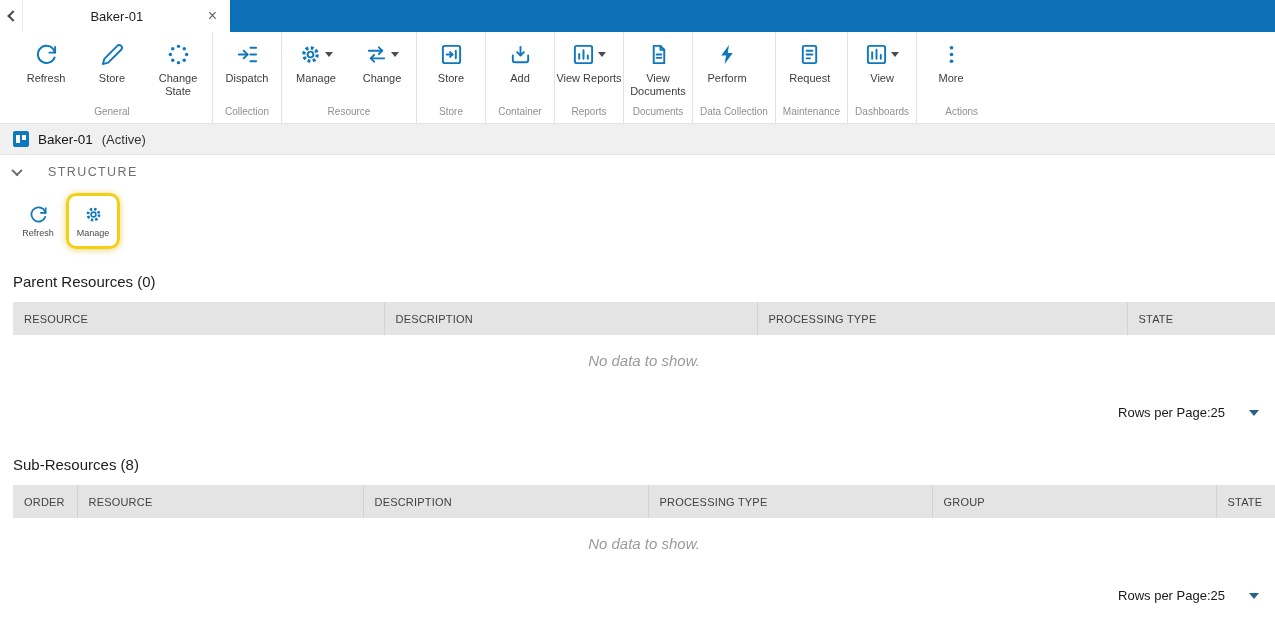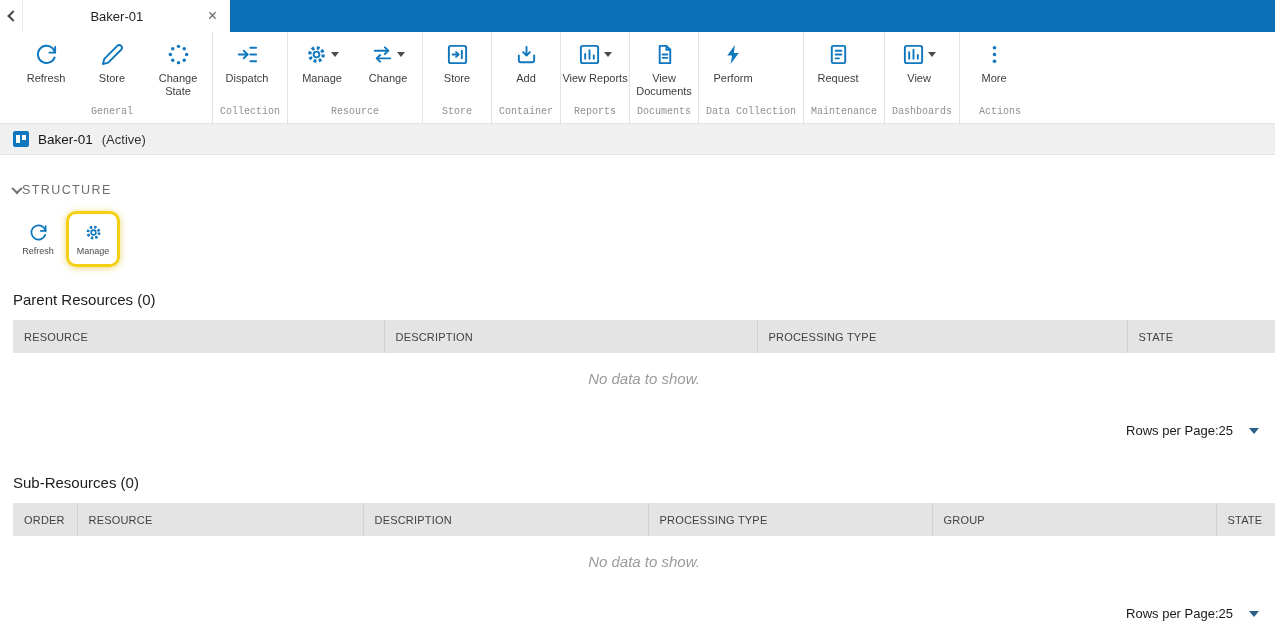--- a/index.html
+++ b/index.html
@@ -19,50 +19,50 @@
   
   .ribbon { display:flex; align-items:stretch; background:#fff; border-bottom:1px solid #e4e4e4; height:92px; padding-left:12px; }
   .rgroup { display:flex; flex-direction:column; border-right:1px solid #e2e2e2; padding:0 1px; }
   .rgroup:last-child { border-right:none;align-items:flex-end; }
   .rbuttons { display:flex; flex:1; }
   .rbtn { width:66px; display:flex; flex-direction:column; align-items:center; padding-top:9px; }
   .ricon-row { display:flex; align-items:center; height:26px; }
   .svg24 { width:23px; height:23px; color:#0f77bd; }
   .caret { width:0; height:0; border-left:4px solid transparent; border-right:4px solid transparent; border-top:5px solid #4c4c4c; margin-left:3px; }
   .rlabel { font-size:11px; color:#3d3d3d; line-height:1.2; text-align:center; margin-top:5px; }
-  .rgroup-label { font-size:10px; color:#909090; text-align:center; white-space:nowrap; padding:0 6px 6px;font-family:Liberation Mono, monospace; }
+  .rgroup-label { font-size:10px; color:#909090; text-align:center; white-space:nowrap; padding:0 6px 6px; }
 
   
   .entity-bar { height:31px; background:#f0f0f0; border-bottom:1px solid #e4e4e4; display:flex; align-items:center; gap:9px; padding:0 13px; }
   .entity-name { font-size:13.5px; color:#141414; }
   .entity-state { font-size:13px; color:#333; }
 
   
   .content { padding-left:13px; }
-  .section-toggle { display:flex; align-items:center; gap:1px; margin-top:28px; }
+  .section-toggle { display:flex; align-items:center; gap:27px; margin-top:10px; }
   .chev-down { width:8px; height:8px; border-right:2px solid #6e6e6e; border-bottom:2px solid #6e6e6e; transform:rotate(45deg) translate(-1px,-1px); }
   .section-title { font-size:12.5px; letter-spacing:1.4px; color:#6e6e6e; }
 
   .mini-toolbar { display:flex; align-items:center; margin-top:14px; }
   .mwrap { padding:3px; }
   .mwrap.highlight { border:3px solid #f4cf12; border-radius:10px; box-shadow:0 1px 7px rgba(216,180,0,.55); padding:2px; margin-left:3px; }
   .mbtn { width:44px; height:46px; display:flex; flex-direction:column; align-items:center; justify-content:center; gap:4px; background:#fff; }
   .svg20 { width:19px; height:19px; color:#0f77bd; }
   .mlabel { font-size:9px; color:#4a4a4a; }
 
   .table-title { font-size:15px; font-weight:400; color:#202020; }
   .tt1 { margin-top:24px; }
   .tt2 { margin-top:36px; }
 
   table { width:1262px; border-collapse:collapse; table-layout:fixed; margin-top:12px; }
   th { background:#e4e4e4; height:33px; font-size:11px; font-weight:400; color:#424242; text-align:left; padding:0 11px; border-right:1px solid #d2d2d2; overflow:hidden; white-space:nowrap; letter-spacing:.2px; }
   th:last-child { border-right:none; }
 
   .empty { width:1262px; text-align:center; font-style:italic; color:#9b9b9b; font-size:15px; margin-top:17px; }
-  .pager { width:1262px; display:flex; justify-content:flex-end; align-items:center; gap:16px; padding-right:16px; font-size:13px; color:#191919; margin-top:36px; }
+  .pager { width:1262px; display:flex; justify-content:flex-end; align-items:center; gap:24px; padding-right:16px; font-size:13px; color:#191919; margin-top:36px; }
   .pager-caret { width:0; height:0; border-left:5px solid transparent; border-right:5px solid transparent; border-top:6px solid #2b6187; }
 </style>
 </head>
 <body>
 
 <header class="topbar">
   <div class="tabstrip">
     <button class="back-btn">
       <span class="chev-left"></span>
     </button>
@@ -344,21 +344,21 @@
         <th>STATE</th>
       </tr>
     </thead>
   </table>
   <div class="empty">No data to show.</div>
   <div class="pager">
     <span><span>Rows per Page:</span><span>25</span></span>
     <span class="pager-caret"></span>
   </div>
 
-  <h2 class="table-title tt2">Sub-Resources (0)</h2>
+  <h2 class="table-title tt2">Sub-Resources (8)</h2>
 
   <table>
     <colgroup>
         <col style="width:64px">
         <col style="width:286px">
         <col style="width:285px">
         <col style="width:284px">
         <col style="width:284px">
         <col style="width:59px">
       </colgroup>

